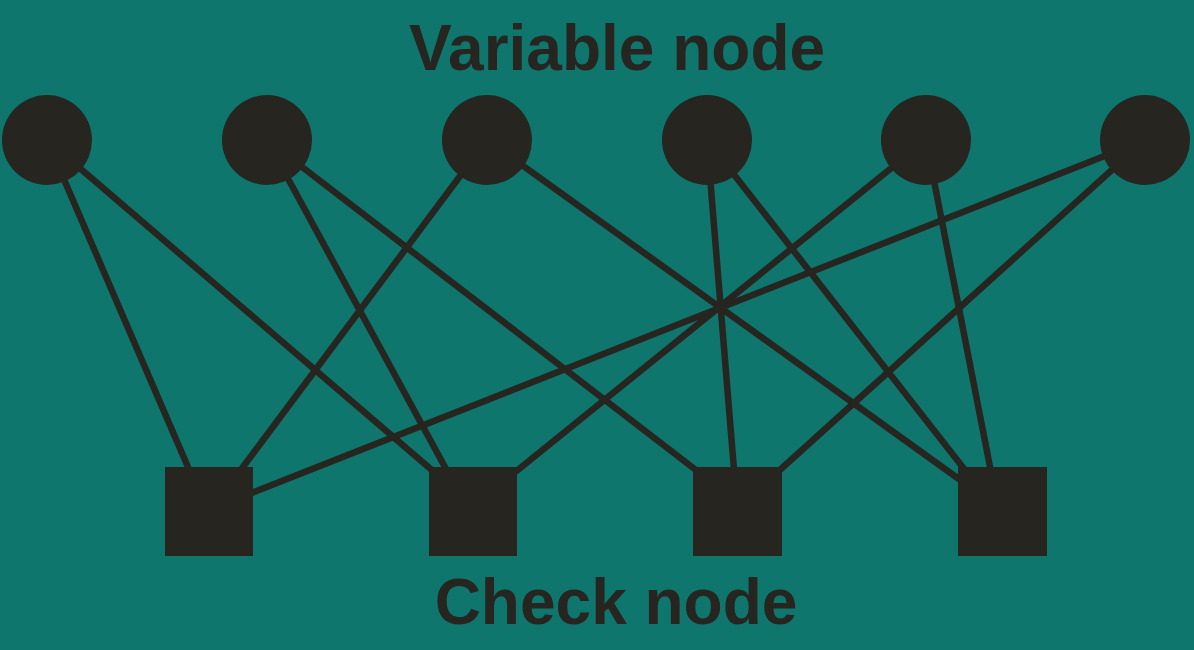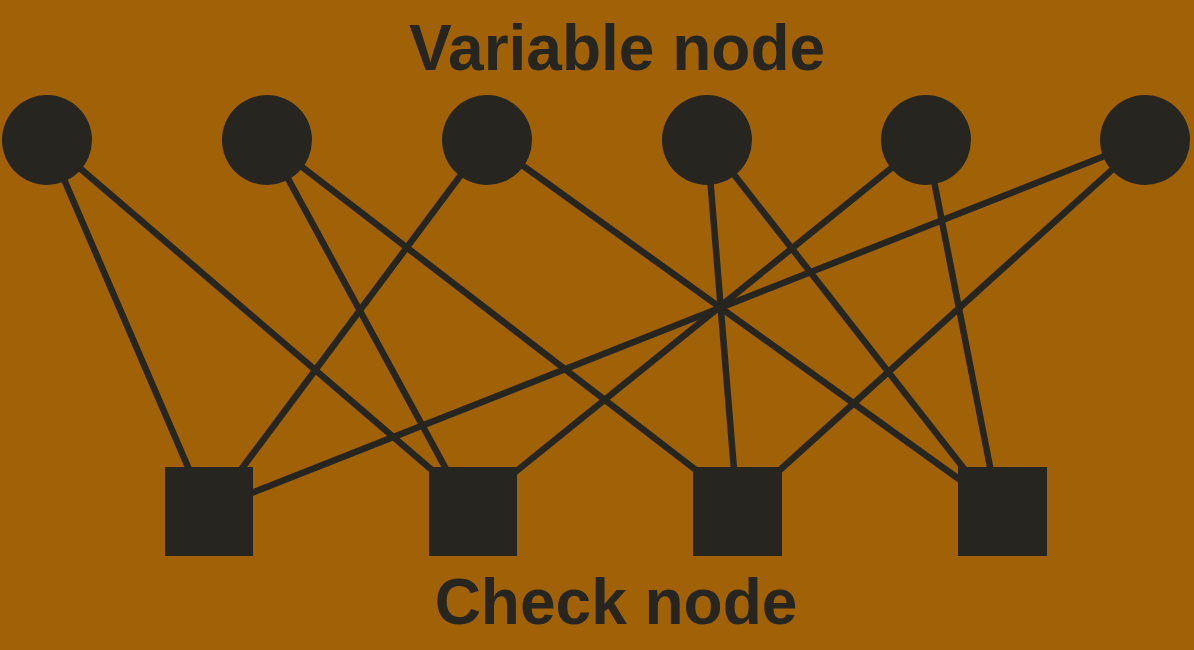--- a/index.html
+++ b/index.html
@@ -7,21 +7,21 @@
     padding: 0;
     width: 1194px;
     height: 650px;
     overflow: hidden;
     background: #ffffff;
   }
   .figure-wrap {
     position: relative;
     width: 1194px;
     height: 650px;
-    background: #a16207;
+    background: #0f766e;
   }
   svg.tanner {
     display: block;
     width: 1194px;
     height: 650px;
   }
   .diagram-label {
     font-family: "Liberation Sans", "DejaVu Sans", sans-serif;
     font-weight: 700;
     font-size: 64px;

